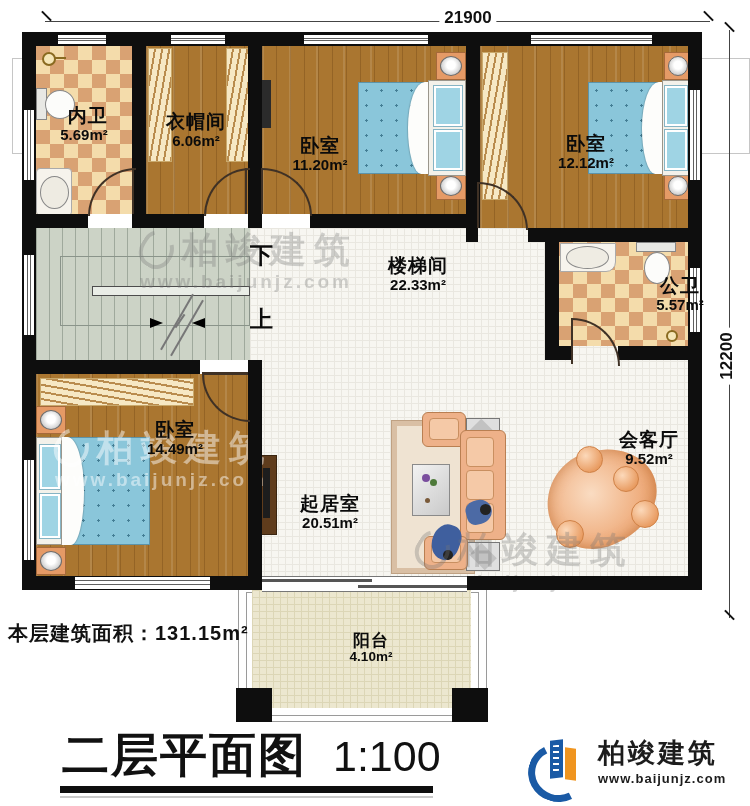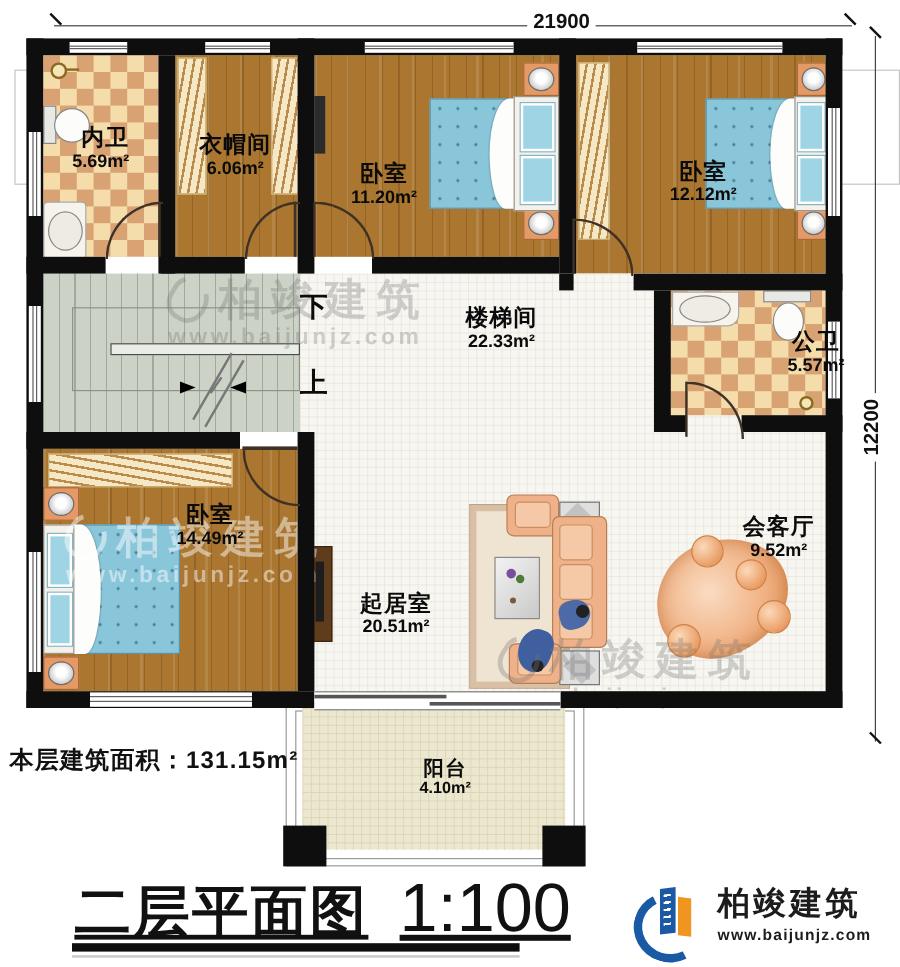--- a/index.html
+++ b/index.html
@@ -71,23 +71,23 @@
   .wm{position:absolute;font-weight:bold;line-height:1.1;}
   .wm .wm-row{display:flex;align-items:center;}
   .wm-ico{width:26px;height:30px;border:4px solid currentColor;border-top-color:transparent;
         border-radius:45% 60% 50% 50%;transform:rotate(32deg);margin-right:8px;flex:0 0 auto;}
   .wm-txt{font-size:36px;letter-spacing:8px;white-space:nowrap;}
   .wm-url{font-size:19px;letter-spacing:3px;margin-top:2px;white-space:nowrap;}
   .wm.dark{color:rgba(118,118,118,.32);}
   .wm.light{color:rgba(255,255,255,.48);}
   
   .area-total{position:absolute;left:8px;top:620px;font-size:20px;font-weight:600;letter-spacing:1px;}
-  .title-row{position:absolute;left:62px;top:724px;display:flex;align-items:baseline;gap:26px;text-decoration:underline;}
+  .title-row{position:absolute;left:62px;top:724px;display:flex;align-items:baseline;gap:26px;}
   .main-title{font-size:47px;font-weight:800;letter-spacing:2px;}
-  .scale-txt{font-size:57px;font-weight:500;}
+  .scale-txt{font-size:43px;font-weight:500;}
   .floor-height{position:absolute;left:438px;top:768px;font-size:22px;font-weight:600;}
   .logo-text{position:absolute;left:598px;top:740px;line-height:1;}
   .logo-brand{font-size:27px;font-weight:900;letter-spacing:3px;color:#1c1c1c;}
   .logo-url{font-size:13px;font-weight:800;letter-spacing:1px;color:#1c1c1c;margin-top:5px;}
   .logo-ico{position:absolute;left:528px;top:736px;width:62px;height:58px;}
   .logo-swoosh{position:absolute;left:0;top:8px;width:46px;height:44px;border:7px solid #1a5aa5;
         border-radius:50%;border-top-color:transparent;border-right-color:transparent;transform:rotate(18deg);}
   .logo-b1{position:absolute;left:22px;top:4px;width:13px;height:38px;background:#1a5aa5;transform:skewY(-7deg);}
   .logo-b1::before{content:"";position:absolute;left:3px;top:5px;width:6px;height:26px;
         background:repeating-linear-gradient(to bottom,#fff 0 2px,transparent 2px 6px);}

